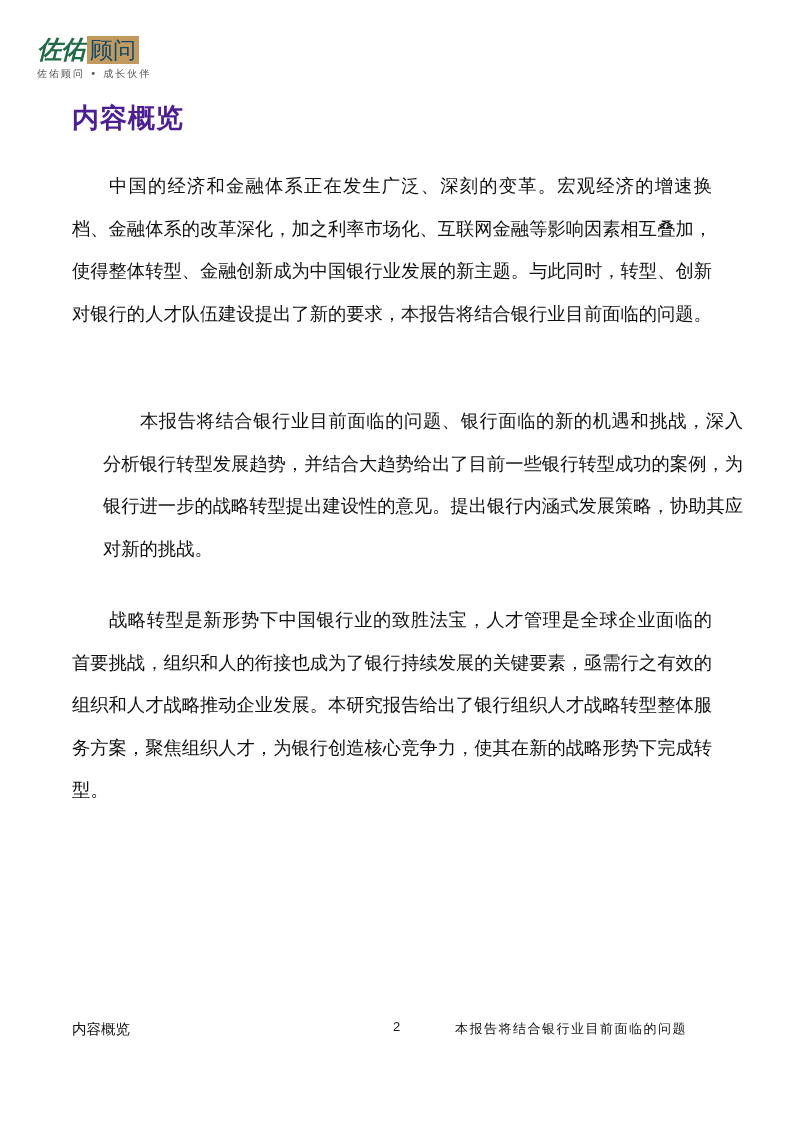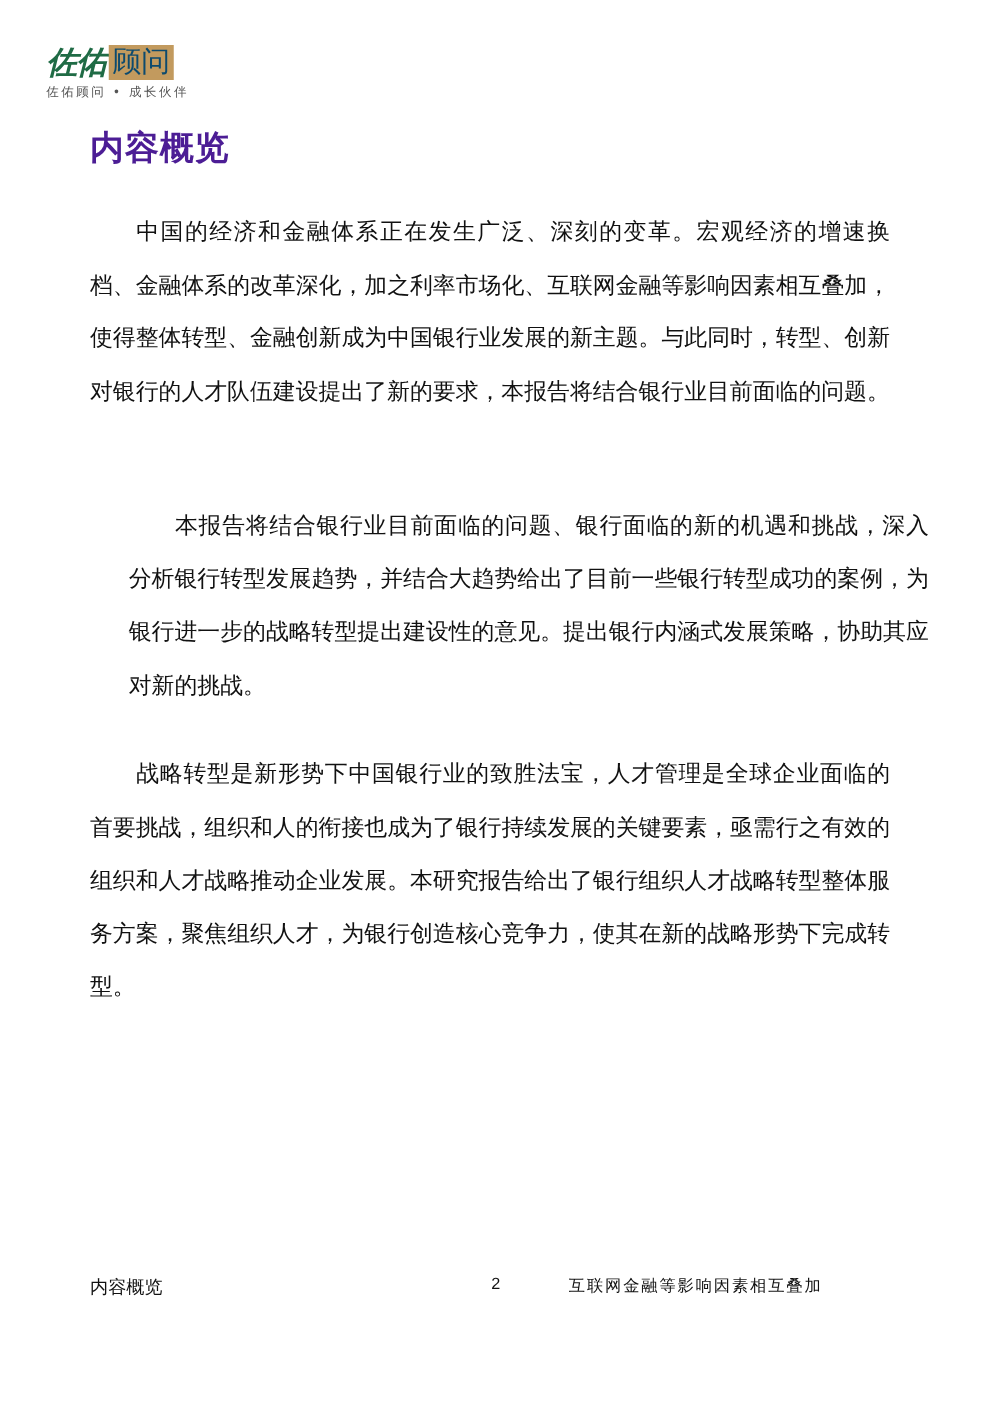--- a/index.html
+++ b/index.html
@@ -31,13 +31,13 @@
 </div>
 
 <div class="title">内容概览</div>
 
 <div class="para p1">中国的经济和金融体系正在发生广泛、深刻的变革。宏观经济的增速换档、金融体系的改革深化，加之利率市场化、互联网金融等影响因素相互叠加，使得整体转型、金融创新成为中国银行业发展的新主题。与此同时，转型、创新对银行的人才队伍建设提出了新的要求，本报告将结合银行业目前面临的问题。</div>
 <div class="para p2">本报告将结合银行业目前面临的问题、银行面临的新的机遇和挑战，深入分析银行转型发展趋势，并结合大趋势给出了目前一些银行转型成功的案例，为银行进一步的战略转型提出建设性的意见。提出银行内涵式发展策略，协助其应对新的挑战。</div>
 <div class="para p3">战略转型是新形势下中国银行业的致胜法宝，人才管理是全球企业面临的首要挑战，组织和人的衔接也成为了银行持续发展的关键要素，亟需行之有效的组织和人才战略推动企业发展。本研究报告给出了银行组织人才战略转型整体服务方案，聚焦组织人才，为银行创造核心竞争力，使其在新的战略形势下完成转型。</div>
 
 <div class="footer-left">内容概览</div>
 <div class="footer-num">2</div>
-<div class="footer-right">互联网金融等影响因素相互叠加</div>
+<div class="footer-right">本报告将结合银行业目前面临的问题</div>
 
 </body></html>

